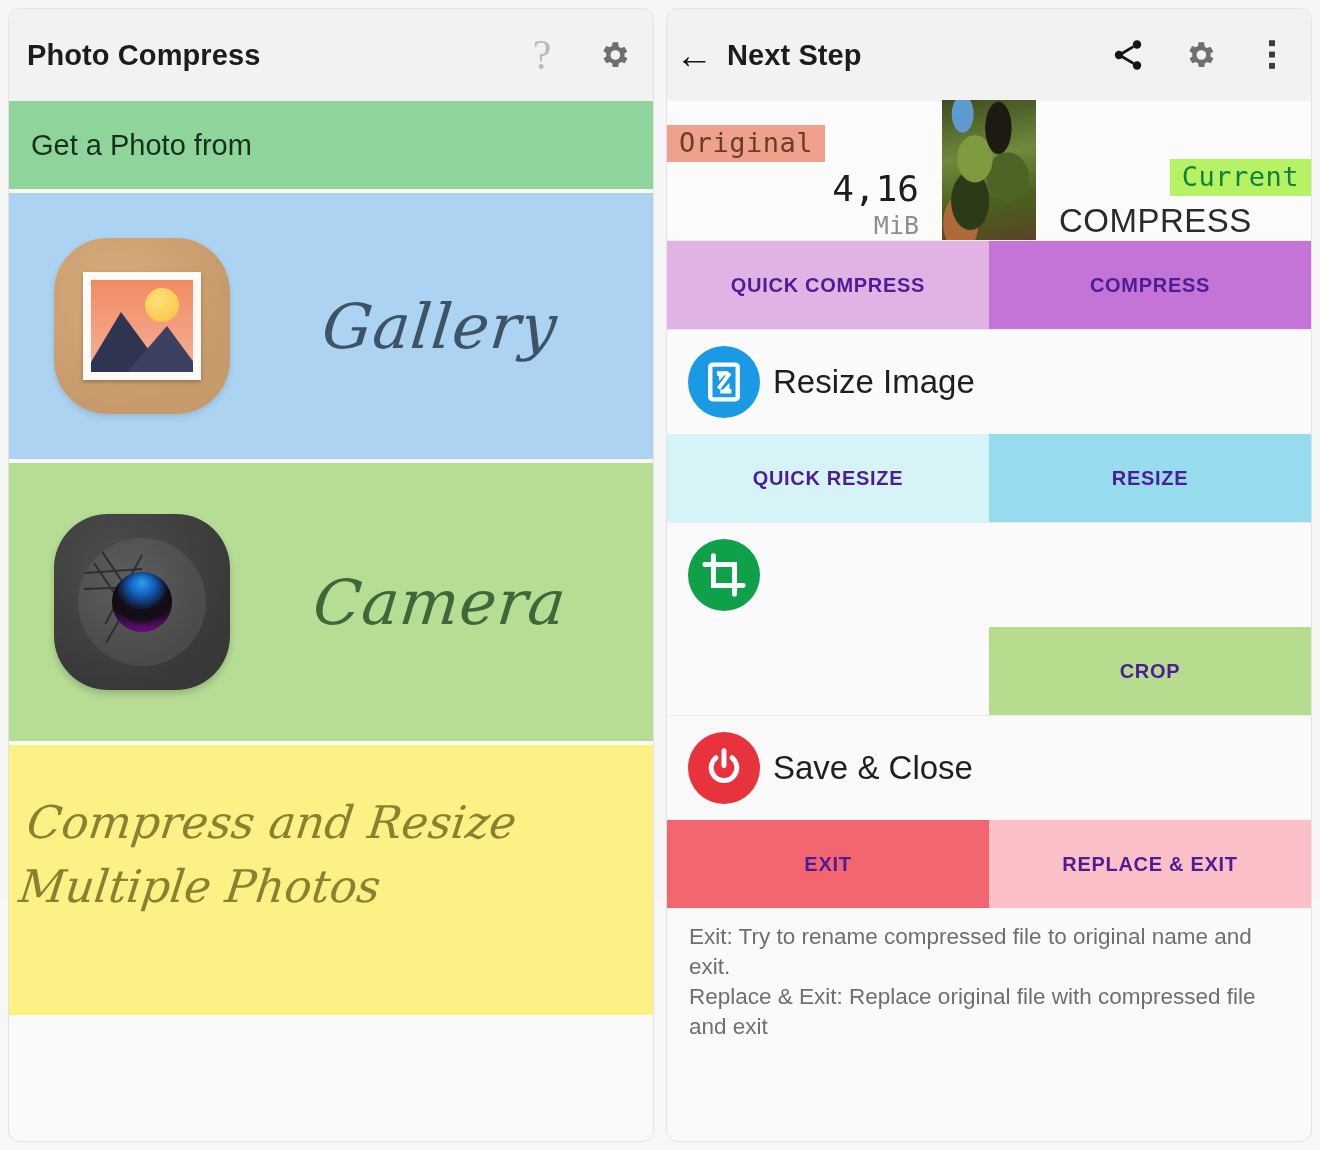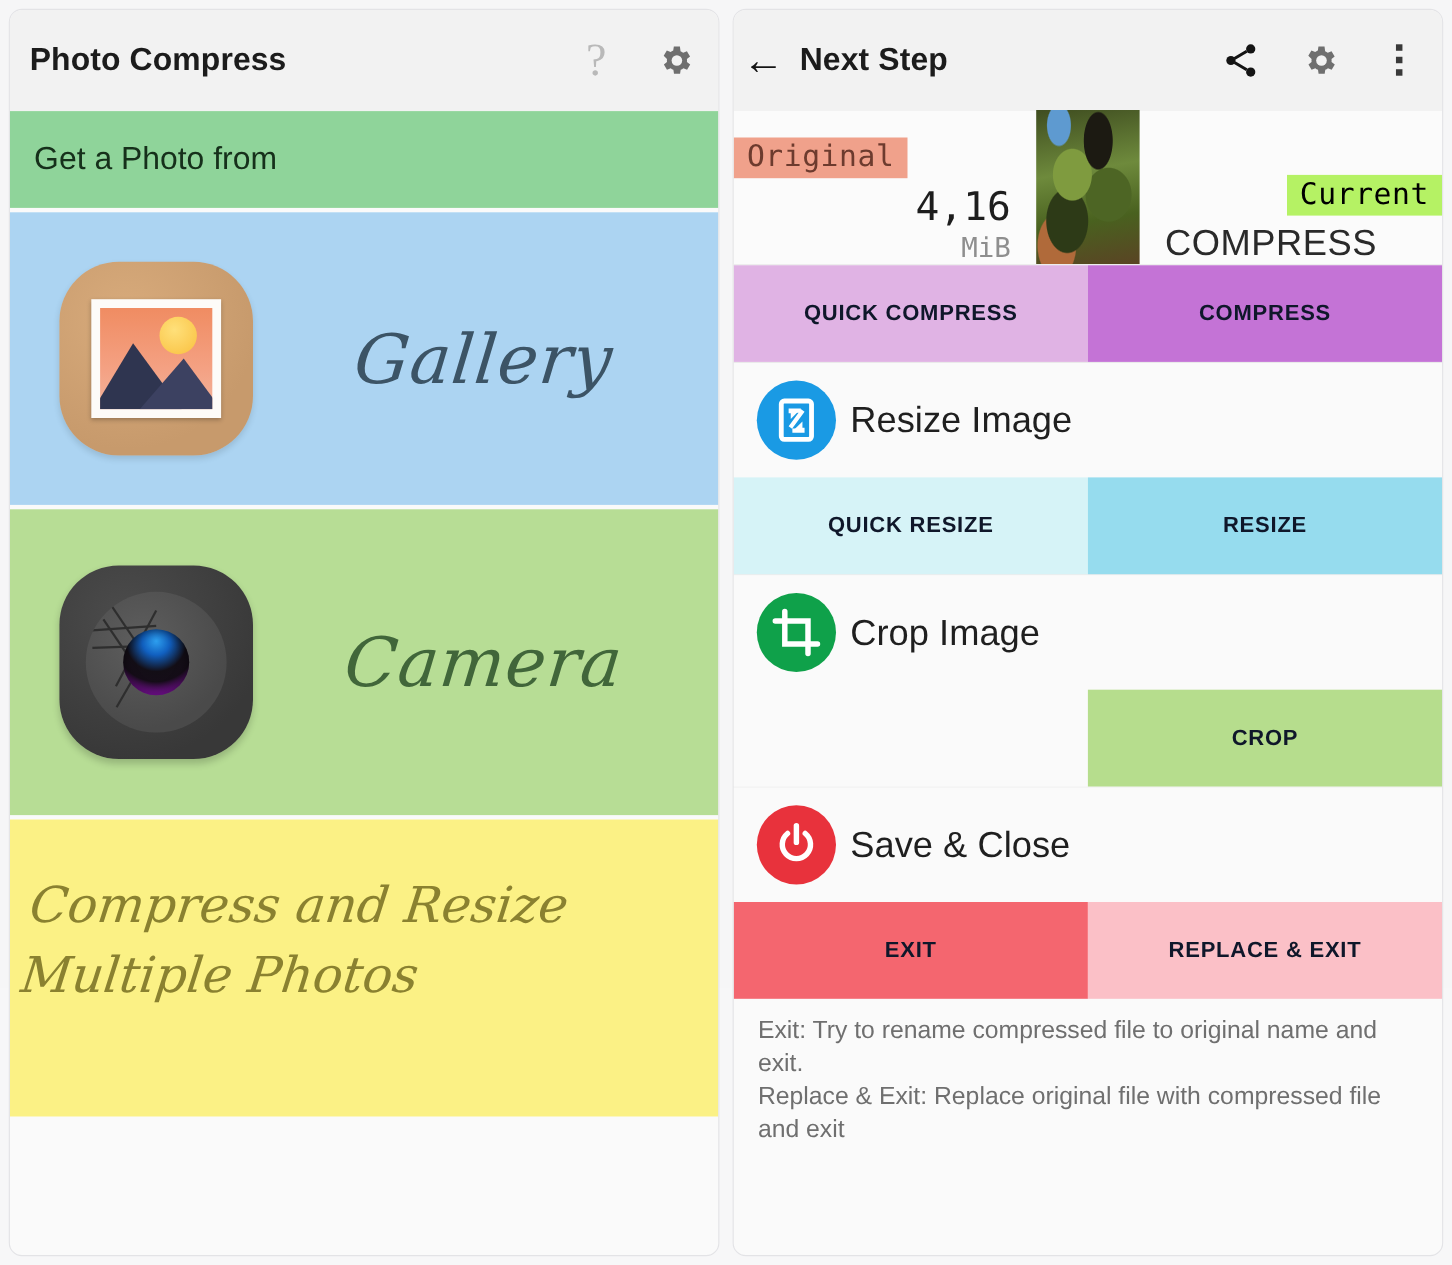--- a/index.html
+++ b/index.html
@@ -161,21 +161,21 @@
     border-bottom: 1px solid #ededed;
   }
   .sum-col { flex: 1 1 0; display: flex; flex-direction: column; padding-top: 4px; }
   .sum-left  { align-items: flex-end; padding-right: 22px; }
   .sum-right { align-items: flex-start; padding-left: 22px; }
   .pill {
     font-family: "DejaVu Sans Mono", "Liberation Mono", monospace;
     font-size: 27px; padding: 2px 12px 4px 12px; letter-spacing: .5px;
   }
   .pill-original { background: #f0a18b; color: #6d3b2e; align-self: flex-start; margin-left: 0; }
-  .pill-current  { background: #b5f264; color: #000000; align-self: flex-end;  }
+  .pill-current  { background: #b5f264; color: #15803d; align-self: flex-end;  }
   .sum-left .pill-original { align-self: flex-start; margin-right: auto; }
   .size-big {
     font-family: "DejaVu Sans Mono", "Liberation Mono", monospace;
     font-size: 36px; color: #1d1d1d; text-align: right; margin-top: 6px;
   }
   .size-unit {
     font-family: "DejaVu Sans Mono", "Liberation Mono", monospace;
     font-size: 25px; color: #8e8e8e; text-align: right; margin-top: 2px;
   }
   .cur-big  { font-size: 33px; color: #2a2a2a; margin-top: 6px; letter-spacing: .5px;}
@@ -199,21 +199,21 @@
     height: 104px; padding-left: 14px;
     background: #fafafa;
   }
   .row-icon { width: 86px; flex: 0 0 86px; display:flex; align-items:center; justify-content:center; }
   .row-title { font-size: 33px; color: #1f1f1f; padding-left: 6px; }
   .btn-row { display: flex; height: 88px; }
   .btn {
     flex: 1 1 50%;
     display: flex; align-items: center; justify-content: center;
     font-size: 20px; font-weight: bold; letter-spacing: .7px;
-    color: #0f172a; cursor: pointer;
+    color: #4c1d95; cursor: pointer;
   }
   .btn-empty { background: #fafafa; cursor: default; }
   .divider { height: 1px; background: #eaeaea; }
 
   .circle-icon { width: 72px; height: 72px; border-radius: 50%; display:flex; align-items:center; justify-content:center; }
   .c-purple { background: #9c2a9e; }
   .c-blue   { background: #1a9ae4; }
   .c-green  { background: #0fa14a; }
   .c-red    { background: #e8323c; }
 
@@ -377,21 +377,20 @@
     <div class="row-head">
       <div class="row-icon">
         <div class="circle-icon c-green">
           <svg width="46" height="46" viewBox="0 0 24 24">
             <path d="M6.5 2v15.5H22" stroke="#fff" stroke-width="2.6" fill="none" stroke-linecap="round"></path>
             <path d="M2 6.5h15.5V22" stroke="#fff" stroke-width="2.6" fill="none" stroke-linecap="round"></path>
             <rect x="8.2" y="8.2" width="7.6" height="7.6" fill="#fff" opacity="0"></rect>
           </svg>
         </div>
       </div>
-      <div class="row-title">Crop Image</div>
     </div>
     <div class="btn-row">
       <div class="btn btn-empty"></div>
       <div class="btn" style="background:#b6dd8d">CROP</div>
     </div>
     <div class="divider"></div>
 
     <div class="row-head">
       <div class="row-icon">
         <div class="circle-icon c-red">

